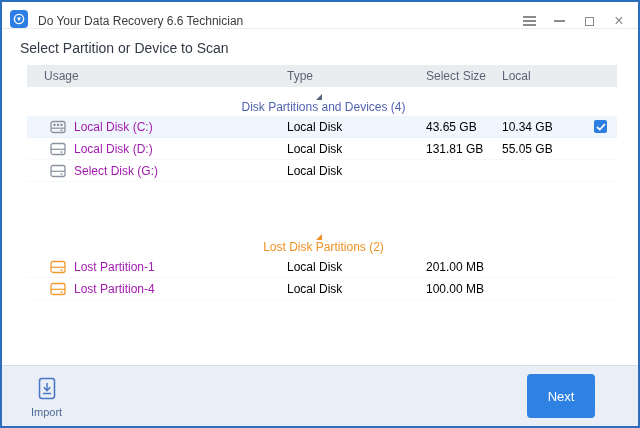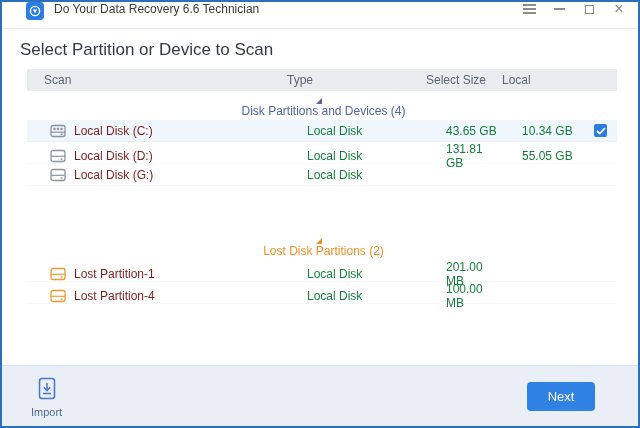--- a/index.html
+++ b/index.html
@@ -9,42 +9,42 @@
   .window {
     width: 640px; height: 428px;
     border: 2px solid #2d6fbd;
     background: #fff;
     display: flex; flex-direction: column;
   }
 
   
   .titlebar {
     height: 27px; flex: 0 0 27px;
-    display: flex; align-items: flex-start;
-    padding: 0 12px 0 24px;
+    display: flex; align-items: flex-end;
+    padding: 0 12px 0 8px;
     background: #fff;
     border-bottom: 1px solid #ececec;
   }
   .app-icon {
     width: 18px; height: 18px; border-radius: 4px;
     background: #2c7de4;
     display: flex; align-items: center; justify-content: center;
   }
   .win-title { font-size: 12px; color: #3c3c3c; margin-left: 10px; }
   .win-controls { margin-left: auto; display: flex; align-items: center; gap: 16px; }
   .ctl { display: flex; align-items: center; justify-content: center; width: 14px; height: 14px; cursor: default; }
   .menu-bars { display: flex; flex-direction: column; gap: 2px; width: 13px; }
   .menu-bars i { display: block; height: 2px; background: #8b8b8b; }
   .min-bar { width: 11px; height: 2px; background: #8b8b8b; }
   .max-box { width: 9px; height: 9px; border: 1px solid #8b8b8b; }
   .close-x { font-size: 16px; color: #8b8b8b; line-height: 1; }
 
   
   .main { flex: 1 1 auto; position: relative; }
-  .heading { margin: 11px 0 9px 18px; font-size: 17px; color: #333a45; }
+  .heading { margin: 11px 0 9px 18px; font-size: 14px; color: #333a45; }
 
   .table { margin: 0 0 0 25px; width: 590px; font-size: 12px; }
   .grid-row {
     display: grid;
     grid-template-columns: 260px 139px 76px 92px 23px;
     align-items: center;
   }
   .thead {
     height: 22px; background: #eaedf0; color: #5c6575;
   }
@@ -62,25 +62,25 @@
     border-left: 6px solid transparent;
     border-bottom: 6px solid #5a6584;
     margin-right: 9px;
   }
   .section-label { font-size: 12px; }
   .section-line { flex: 1 1 auto; height: 1px; background: #dcdcdc; margin: 0 3px 0 12px; }
 
   .row { height: 22px; }
   .row.item { border-bottom: 1px solid rgba(120,130,150,0.06); }
   .row.selected { background: #f0f6fd; border-bottom: 1px solid rgba(120,130,150,0.04); }
-  .row .c-name { display: flex; align-items: center; padding-left: 23px; color: #7f1d1d; }
+  .row .c-name { display: flex; align-items: center; padding-left: 23px; color: #a21caf; }
   .row .c-name .ic { display: flex; align-items: center; margin-right: 8px; }
   .row.bold-row { height: 23px; }
   .row.bold-row .c-name { font-weight: bold; color: #39404d; }
-  .row .c-type, .row .c-size, .row .c-usage { color: #15803d; margin-left: 20px; }
+  .row .c-type, .row .c-size, .row .c-usage { color: #000000; }
   .icon-gray { color: #8a92a0; }
   .icon-dark { color: #6b7380; }
   .icon-orange { color: #f09a2e; }
 
   .checkbox {
     width: 13px; height: 13px; border-radius: 2px;
     background: #2d7ce0;
     display: flex; align-items: center; justify-content: center;
     cursor: pointer;
   }
@@ -94,21 +94,21 @@
     padding: 0 20px;
   }
   .import-block {
     display: flex; flex-direction: column; align-items: center;
     margin-left: 9px; margin-top: 2px;
     color: #4a76c4; cursor: pointer;
   }
   .import-label { font-size: 11px; color: #4f6b96; margin-top: 2px; }
   .next-btn {
     margin-left: auto; margin-right: 23px;
-    width: 68px; height: 29px;
+    width: 68px; height: 44px;
     background: #2f82e4; color: #fff;
     border: none; border-radius: 4px;
     font-size: 13px; font-family: "Liberation Sans", sans-serif;
     cursor: pointer;
   }
 </style>
 </head>
 <body>
 
 <div class="window">
@@ -137,21 +137,21 @@
         </span>
       <span class="ctl close-x">×</span>
     </div>
   </div>
 
   <div class="main">
     <div class="heading">Select Partition or Device to Scan</div>
 
     <div class="table">
       <div class="grid-row thead">
-        <span class="c-name">Scan</span>
+        <span class="c-name">Usage</span>
         <span class="c-type">Type</span>
         <span class="c-size">Select Size</span>
         <span class="c-usage">Local</span>
         <span></span>
       </div>
       <div id="tree">
           <div class="section-row">
             <span class="tree-arrow" style="border-bottom-color: rgb(90, 101, 132);"></span>
             <span class="section-label" style="color: rgb(81, 99, 174);">Disk Partitions and Devices (4)</span>
             <span class="section-line"></span>
@@ -199,21 +199,21 @@
           </div>
           <div class="grid-row row item">
             <span class="c-name">
               <span class="ic icon-gray">
                 <svg width="16" height="14" viewBox="0 0 16 14">
                   <rect x="1" y="1.5" width="14" height="11" rx="2" fill="none" stroke="currentColor" stroke-width="1.3"></rect>
                   <line x1="1" y1="7.3" x2="15" y2="7.3" stroke="currentColor" stroke-width="1.2"></line>
                   <rect x="10.6" y="9.3" width="1.8" height="1.5" fill="currentColor"></rect>
                 </svg>
               </span>
-              <span>Local Disk (G:)</span>
+              <span>Select Disk (G:)</span>
             </span>
             <span class="c-type">Local Disk</span>
             <span class="c-size"></span>
             <span class="c-usage"></span>
             <span></span>
           </div>
           <div class="section-row" style="margin-top: 52px;">
             <span class="tree-arrow" style="border-bottom-color: rgb(239, 146, 38);"></span>
             <span class="section-label" style="color: rgb(239, 146, 38);">Lost Disk Partitions (2)</span>
             <span class="section-line"></span>

